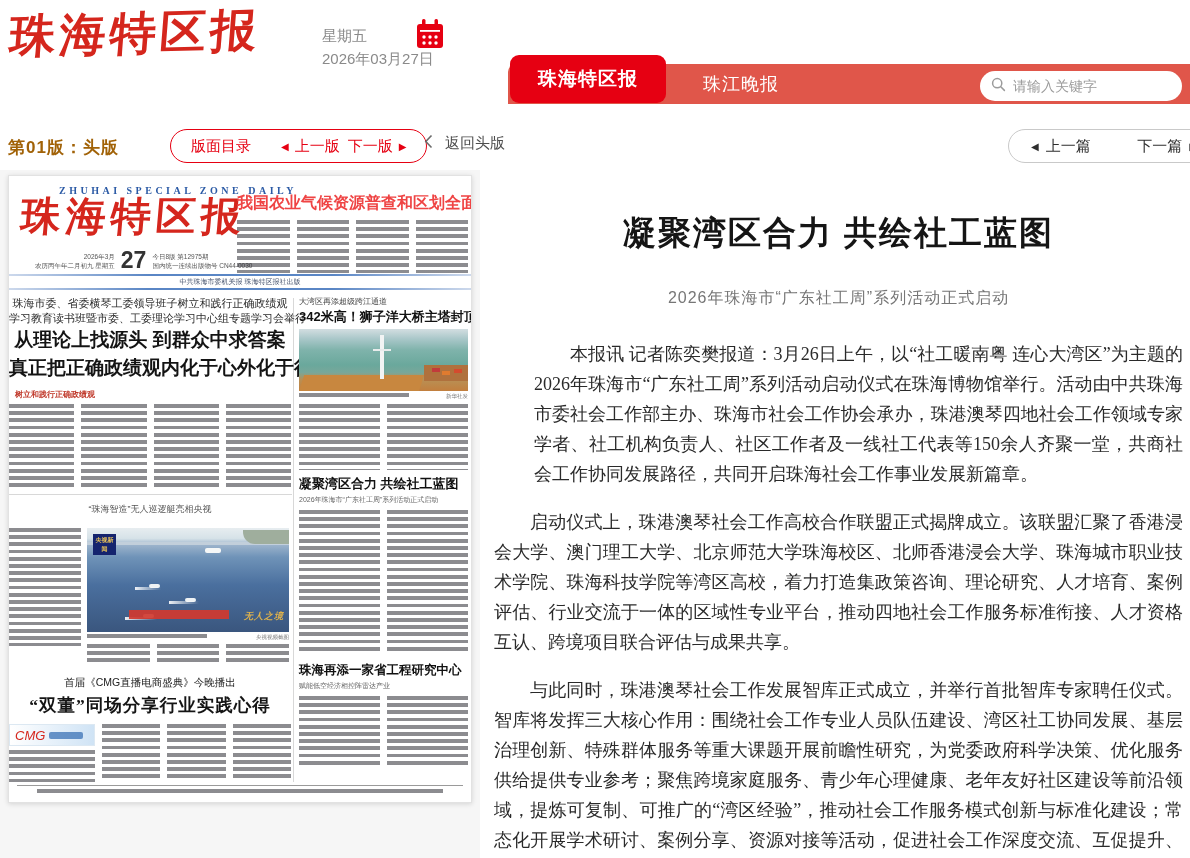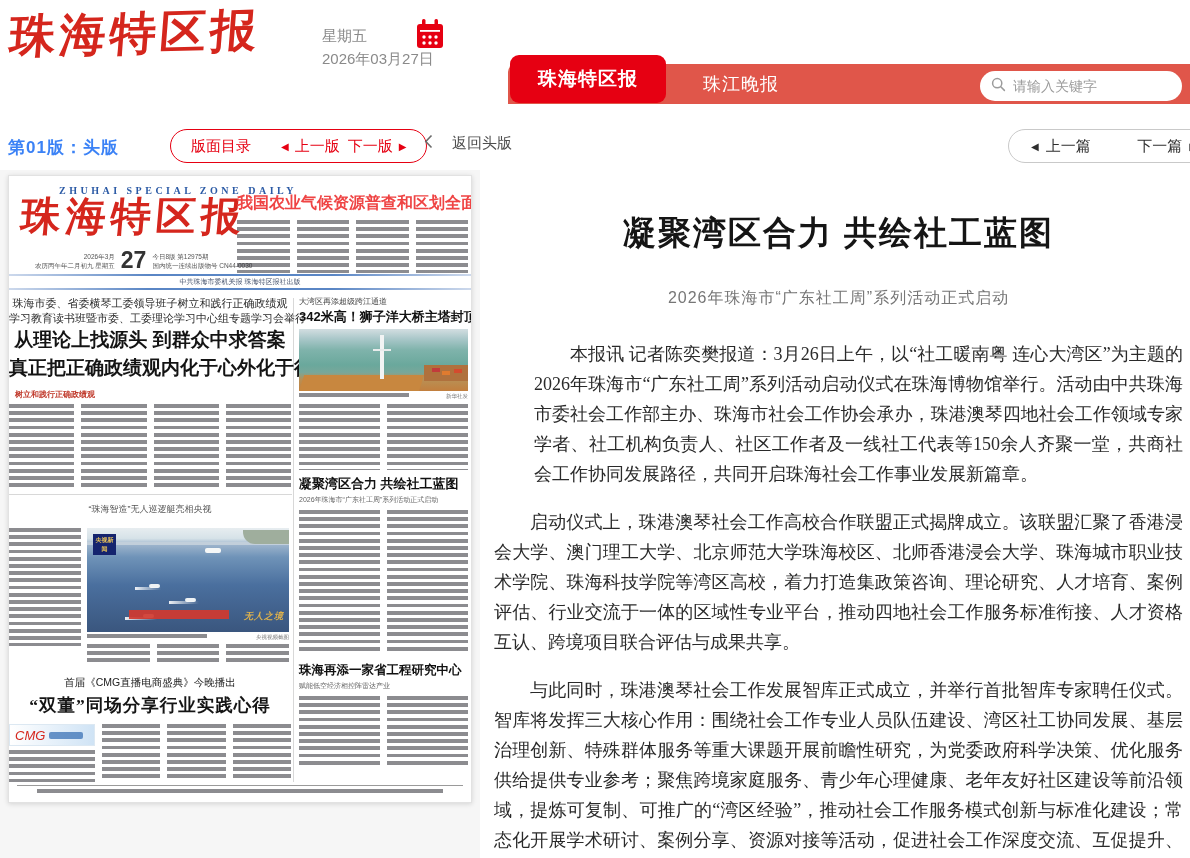--- a/index.html
+++ b/index.html
@@ -21,29 +21,29 @@
                 display:flex; align-items:center; justify-content:center; z-index:3; letter-spacing:1px; }
   .tab-other { position:absolute; left:666px; top:64px; width:150px; height:40px; color:#fff;
                font-size:18px; display:flex; align-items:center; justify-content:center; z-index:3; letter-spacing:1px; }
   .search { position:absolute; left:980px; top:71px; width:202px; height:30px; background:#fff;
             border-radius:15px; display:flex; align-items:center; padding-left:11px; z-index:3; }
   .search input { border:none; outline:none; background:transparent; font-size:14px; color:#3b82f6;
                   width:160px; margin-left:7px; font-family:inherit; }
   .search input::placeholder { color:#9b9b9b; }
 
   
-  .edition { position:absolute; left:8px; top:136px; color:#3b82f6; font-size:17px; font-weight:600; letter-spacing:1px; }
+  .edition { position:absolute; left:8px; top:136px; color:#a16207; font-size:17px; font-weight:600; letter-spacing:1px; }
   .pill { display:flex; align-items:center; border-radius:17px; font-size:15px; }
   .red-pill { position:absolute; left:170px; top:129px; height:34px; border:1.5px solid #e60012;
               color:#e60012; padding:0 20px; gap:8px; }
   .red-pill .sect { display:flex; align-items:center; gap:6px; }
   .red-pill .gap { width:14px; }
   .tri { font-size:10px; line-height:1; position:relative; top:1px; }
   .back-link { position:absolute; left:424px; top:134px; color:#4d4d4d; font-size:15px;
-               display:flex; align-items:flex-start; gap:19px; cursor:pointer; }
+               display:flex; align-items:flex-start; gap:12px; cursor:pointer; }
   .gray-pill { position:absolute; left:1008px; top:129px; width:212px; height:34px; border:1px solid #c9c9c9;
                color:#2e2e2e; padding:0 22px; justify-content:space-between; background:#fff; }
   .gray-pill .sect { display:flex; align-items:center; gap:7px; }
 
   
   .paper-panel { position:absolute; left:0; top:170px; width:480px; height:688px; background:#f6f6f6; }
   .newspaper { position:absolute; left:8px; top:5px; width:464px; height:628px; background:#fff;
                border:1px solid #e2e2e2; box-shadow:0 1px 5px rgba(0,0,0,.14); overflow:hidden; }
   .np-abs { position:absolute; }
   .np-eng { left:50px; top:9px; color:#2b5aa5; font-size:10px; font-weight:bold; letter-spacing:3.5px;

